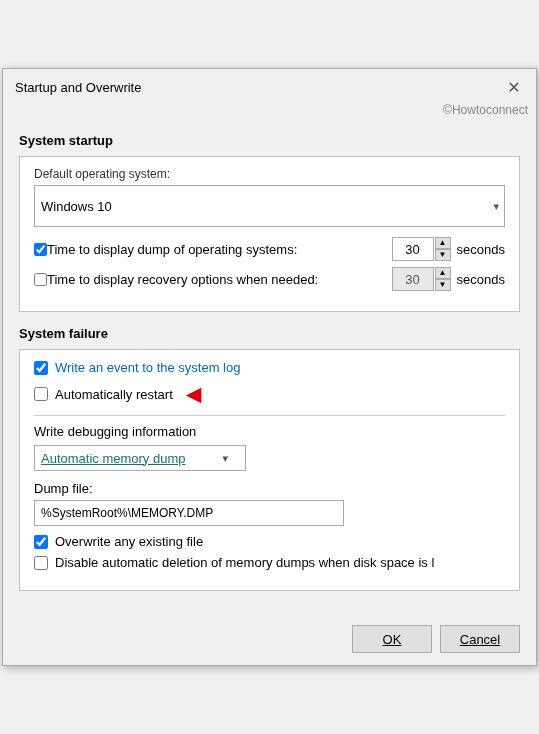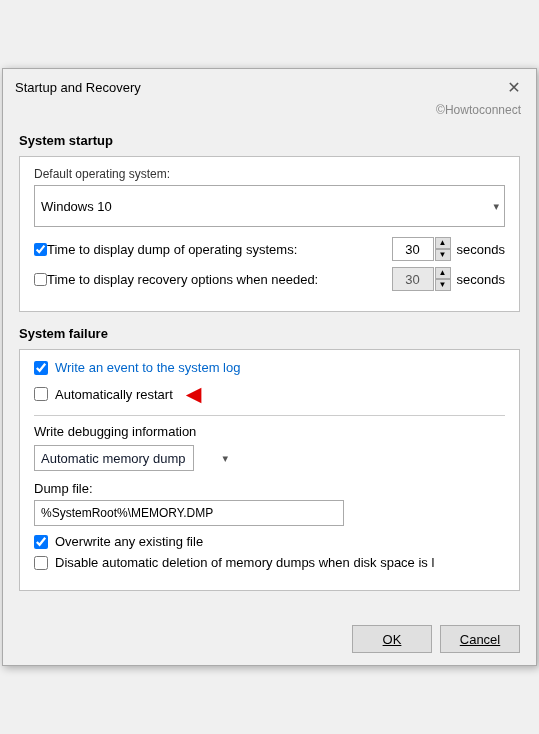--- a/index.html
+++ b/index.html
@@ -42,21 +42,21 @@
       cursor: pointer;
       font-size: 16px;
       color: #555;
       border: none;
       background: none;
     }
     .watermark {
       text-align: right;
       font-size: 12px;
       color: #888;
-      padding: 2px 15px 4px 0;
+      padding: 2px 8px 4px 0;
     }
     .content {
       padding: 4px 16px 12px 16px;
       flex: 1;
     }
     .section-title {
       font-size: 13px;
       font-weight: 600;
       color: #000;
       margin-bottom: 8px;
@@ -170,30 +170,31 @@
       color: #000;
       margin-bottom: 6px;
       margin-top: 8px;
     }
     .dump-dropdown-wrapper {
       position: relative;
       width: 200px;
       margin-bottom: 10px;
     }
     .dump-dropdown {
-      width: 160px;
+      width: 212px;
       height: 26px;
       border: 1px solid #aaa;
       background: #fff;
       font-size: 13px;
       padding: 2px 6px;
       appearance: none;
       -webkit-appearance: none;
       cursor: pointer;
-      color: #0f172a;
+      color: #0f766e;
+      text-decoration: underline;
     }
     .dump-dropdown-arrow {
       position: absolute;
       right: 6px;
       top: 50%;
       transform: translateY(-50%);
       pointer-events: none;
       color: #555;
       font-size: 11px;
     }
@@ -235,21 +236,21 @@
       border-top: 1px solid #ccc;
       margin: 8px 0;
     }
   </style>
 </head>
 <body>
 
 <div class="dialog">
 
   <div class="title-bar">
-    <span class="title-bar-title">Startup and Recovery</span>
+    <span class="title-bar-title">Startup and Overwrite</span>
     <button class="title-bar-close">✕</button>
   </div>
 
   <div class="watermark">©Howtoconnect</div>
 
   <div class="content">
 
     <div class="section-title">System startup</div>
     <div class="section-box">
       <div class="field-label">Default operating system:</div>

